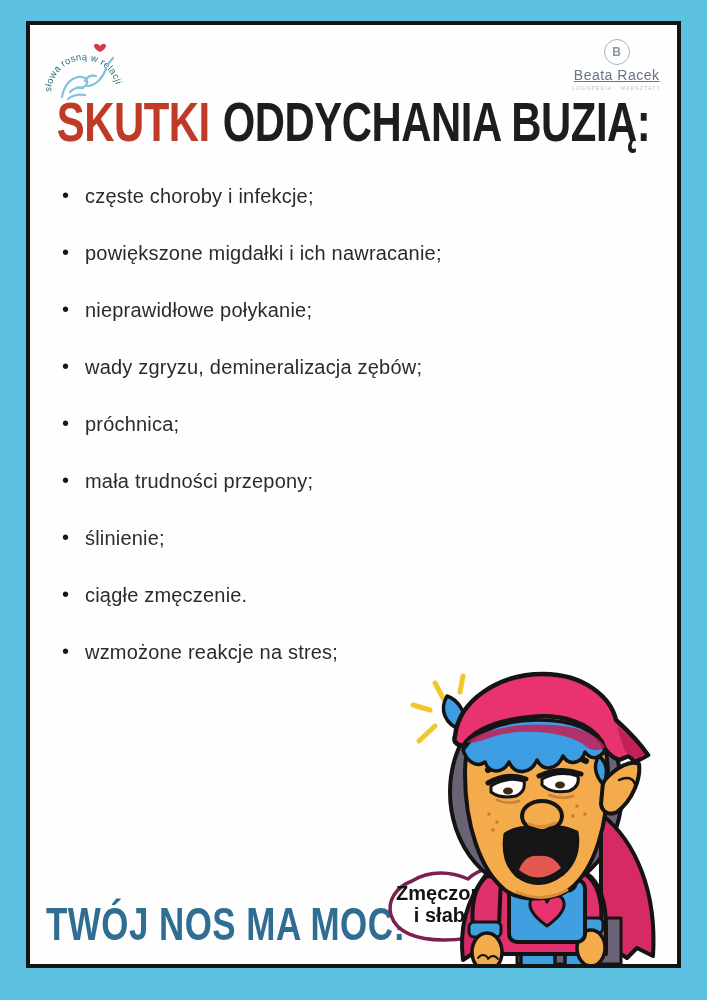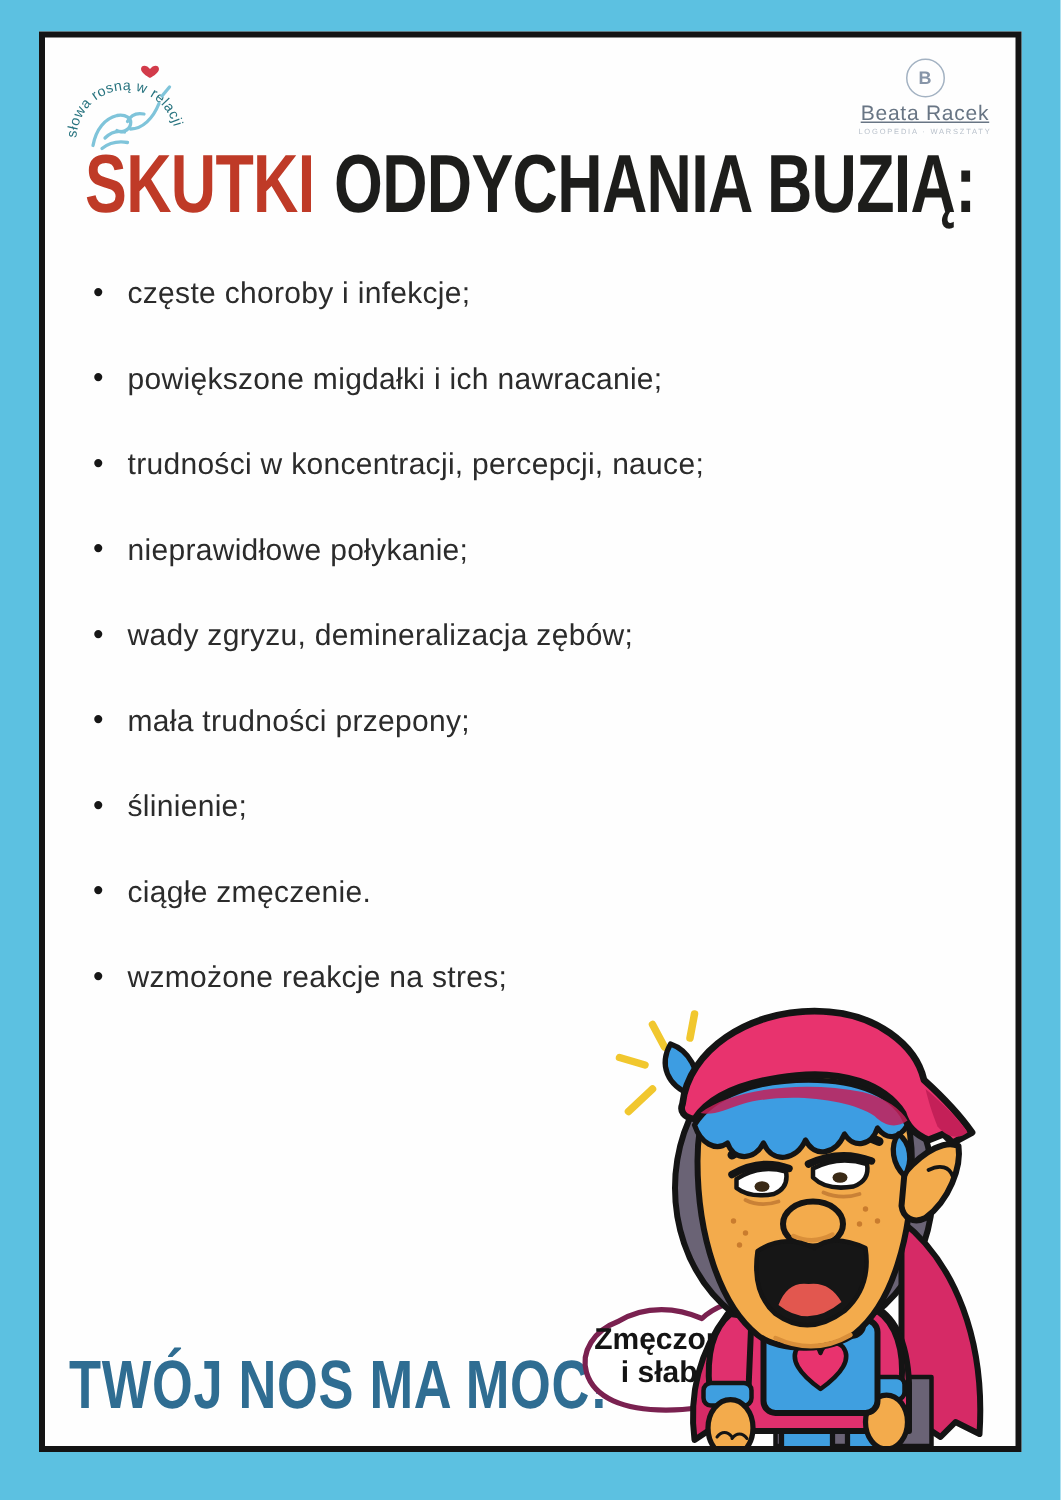--- a/index.html
+++ b/index.html
@@ -81,23 +81,23 @@
     <div class="logo-tag">LOGOPEDIA · WARSZTATY</div>
   </div>
 
   <h1 class="title" style="margin:0;">
     <span class="hl">SKUTKI</span><span class="rest">ODDYCHANIA BUZIĄ:</span>
   </h1>
 
   <ul class="effects">
     <li>częste choroby i infekcje;</li>
     <li>powiększone migdałki i ich nawracanie;</li>
-    <li>trudności w koncentracji, percepcji, nauce;</li>
     <li>nieprawidłowe połykanie;</li>
     <li>wady zgryzu, demineralizacja zębów;</li>
+    <li>próchnica;</li>
     <li>mała trudności przepony;</li>
     <li>ślinienie;</li>
     <li>ciągłe zmęczenie.</li>
     <li>wzmożone reakcje na stres;</li>
   </ul>
 
   <div class="slogan">TWÓJ NOS MA MOC!</div>
 
   <svg class="bubble-svg" viewBox="0 0 132 88">
     <path d="M 30 24 C 14 30 5 44 9 58 C 14 75 34 83 62 83 C 92 83 112 75 117 58 C 120 47 113 37 102 31 L 124 6 C 105 10 92 16 86 22 C 77 18 69 16 59 16 C 48 16 38 19 30 24 Z" fill="#ffffff" stroke="#7a2150" stroke-width="3.5" stroke-linejoin="round"></path>

